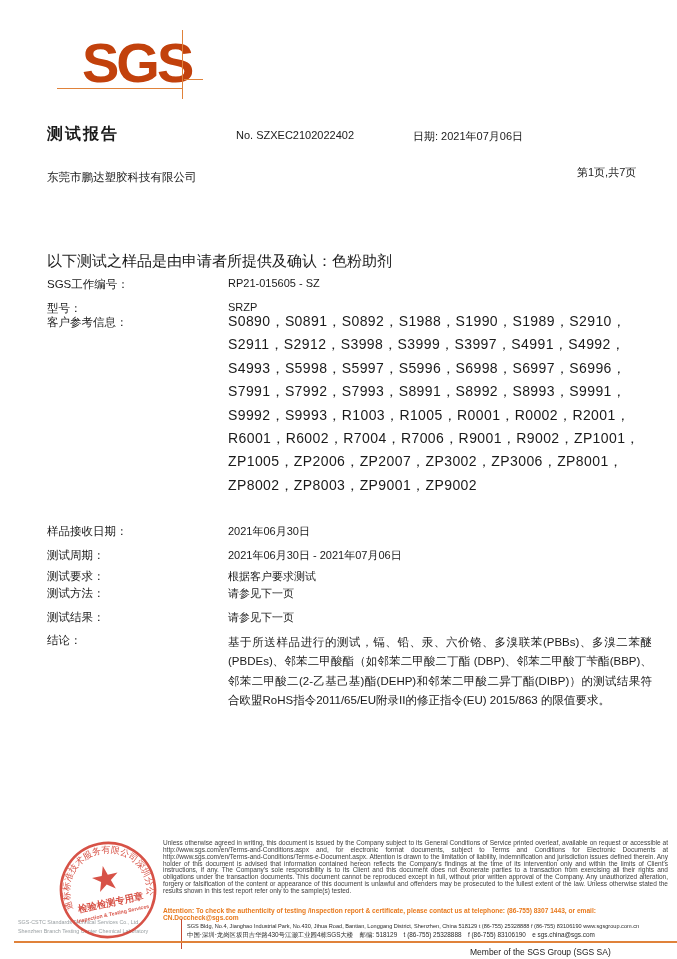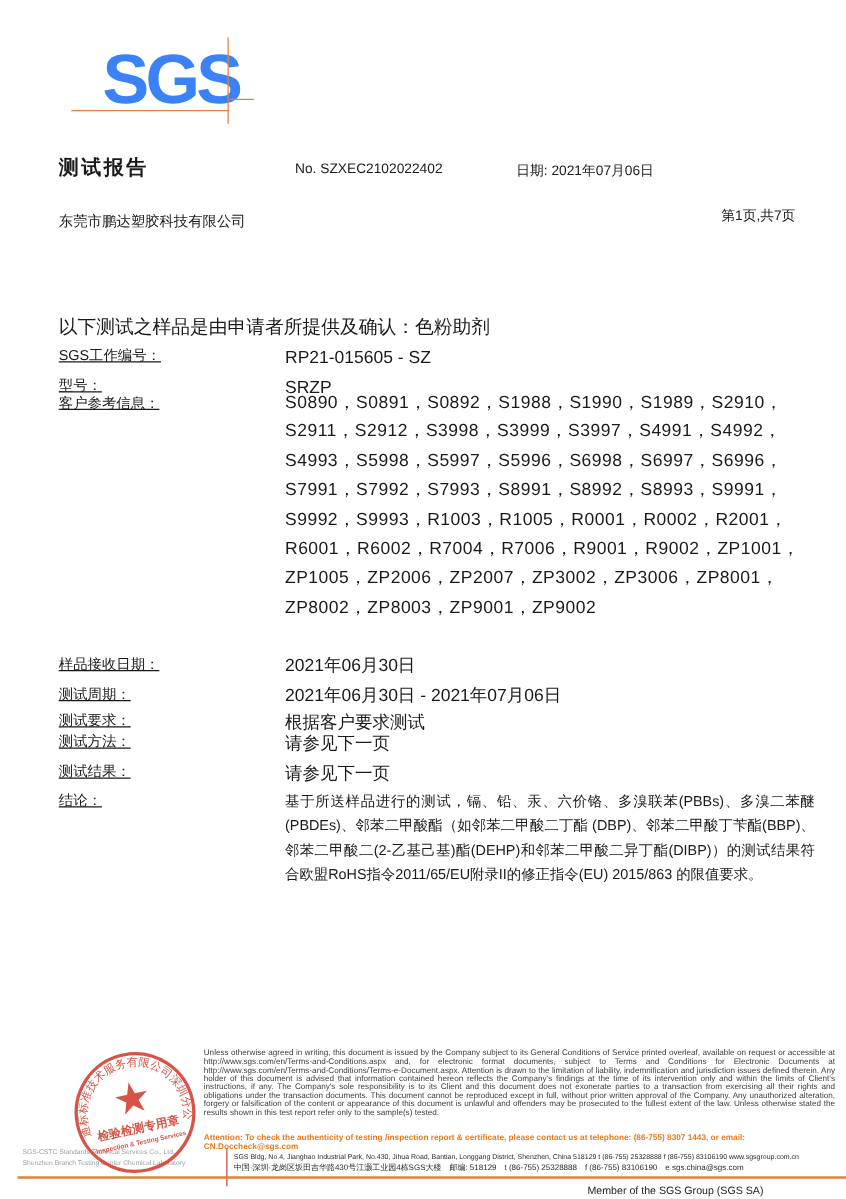--- a/index.html
+++ b/index.html
@@ -5,38 +5,38 @@
   * { margin:0; padding:0; box-sizing:border-box; }
   html,body { background:#ffffff; }
   body { font-family:"Liberation Sans", sans-serif; }
   .page {
     position:relative; width:677px; height:959px; background:#fff;
     overflow:hidden; margin:0 auto;
   }
   
   .logo-text {
     position:absolute; left:82px; top:30px;
-    font-size:56px; font-weight:bold; color:#3b82f6;
+    font-size:56px; font-weight:bold; color:#c2410c;
     letter-spacing:-3px; font-family:"Liberation Sans",sans-serif;
   }
   .crop-h { position:absolute; left:57px; top:88px; width:126px; height:1px; background:#e0823a; }
   .crop-h2 { position:absolute; left:184px; top:79px; width:19px; height:1px; background:#e0823a; }
   .crop-v { position:absolute; left:182px; top:30px; width:1px; height:69px; background:#e0823a; }
   
   .title { position:absolute; left:47px; top:124px; font-size:16px; font-weight:bold; color:#1a1a1a; letter-spacing:2px; }
   .hmeta { position:absolute; top:129px; font-size:11px; color:#1a1a1a; }
   .no    { left:236px; }
   .date  { left:413px; }
   .pg    { left:577px;margin-top:36px; }
   .company { position:absolute; left:47px; top:170px; font-size:11.5px; color:#1a1a1a; }
   .addr    { position:absolute; left:47px; top:192px; font-size:11.5px; color:#1a1a1a; }
   
   .intro { position:absolute; left:47px; top:252px; font-size:15px; color:#1a1a1a; }
-  .lbl { position:absolute; left:47px; font-size:11.5px; color:#1a1a1a;text-decoration:underline; }
-  .val { position:absolute; left:228px; font-size:14px; color:#1a1a1a; }
+  .lbl { position:absolute; left:47px; font-size:11.5px; color:#1a1a1a; }
+  .val { position:absolute; left:228px; font-size:11px; color:#1a1a1a; }
   .y-job   { top:277px; }
   .y-model { top:301px; }
   .y-ref   { top:315px;text-align:right; }
   .reflines { position:absolute; left:228px; top:310px; font-size:14px; color:#1a1a1a; line-height:23.4px; letter-spacing:0.4px; }
   .y-recv  { top:524px; }
   .y-per   { top:548px; }
   .y-req   { top:569px; }
   .y-met   { top:586px; }
   .y-res   { top:610px; }
   .y-con   { top:633px; }

